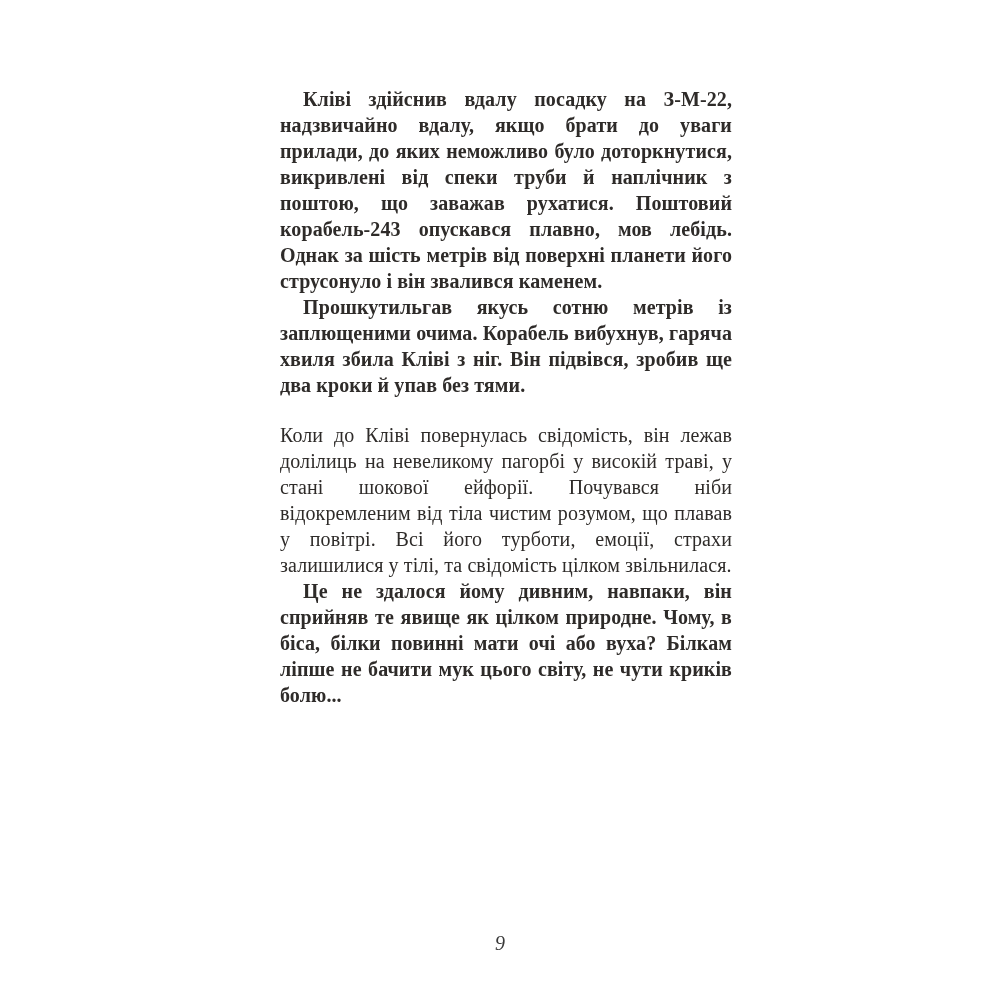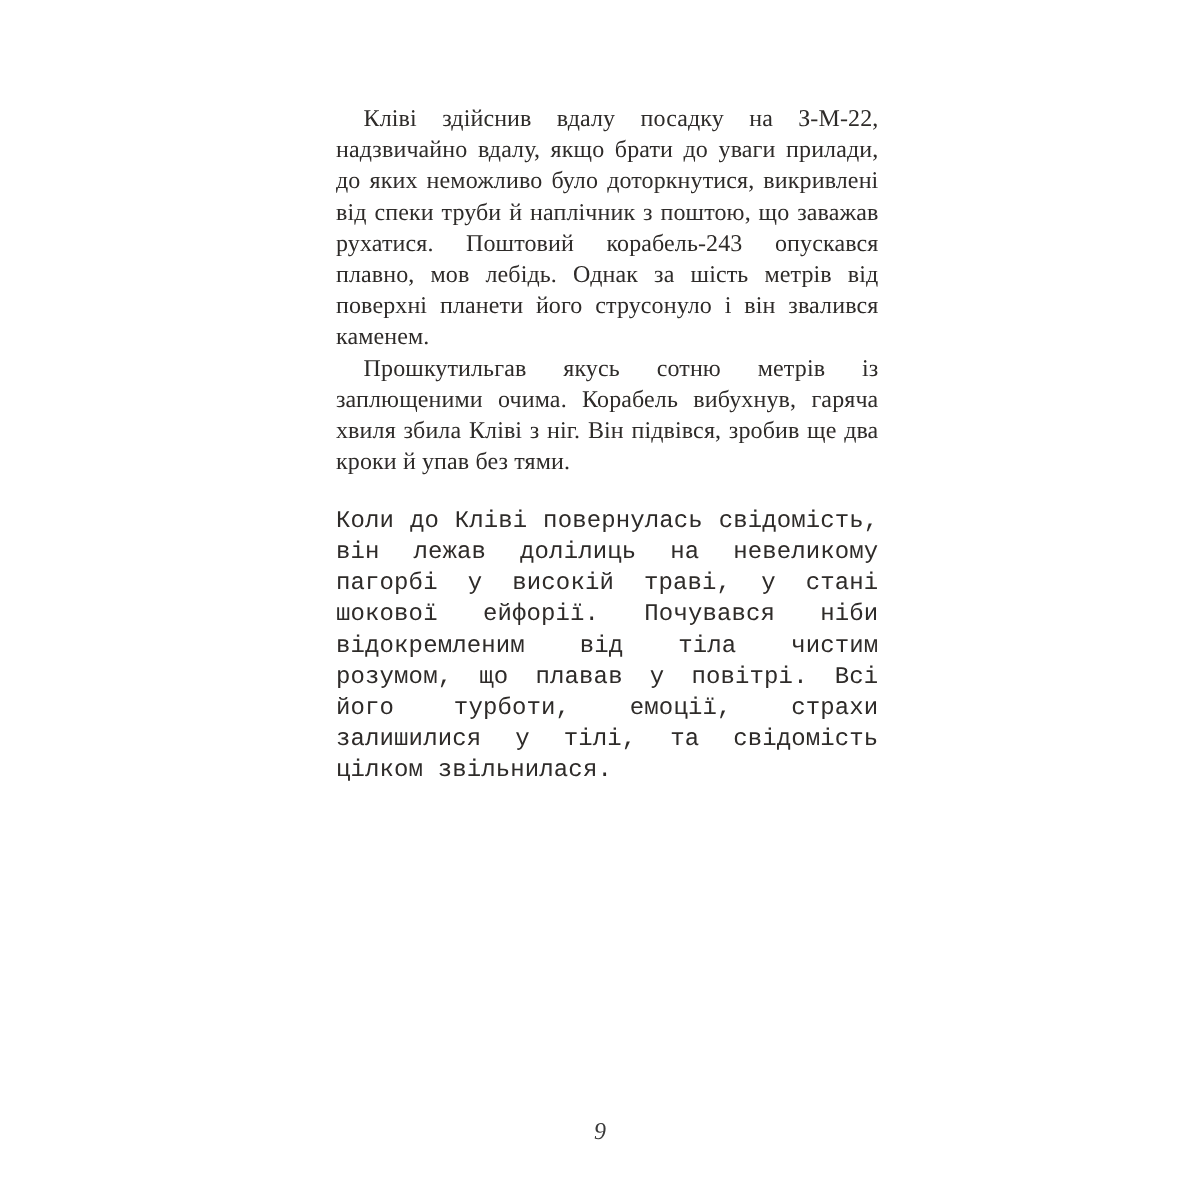--- a/index.html
+++ b/index.html
@@ -25,39 +25,40 @@
     text-align: justify;
     color: #2e2b29;
     letter-spacing: 0.1px;
   }
   p.para {
     margin: 0;
     padding: 0;
   }
   p.para.indent {
     text-indent: 23px;
+    font-weight: bold;
   }
   p.para.scene-break {
     margin-top: 24px;
-    font-family: Liberation Mono, monospace;
   }
   .folio {
     position: absolute;
     top: 932px;
     left: 280px;
     width: 440px;
     text-align: center;
     font-style: italic;
     font-size: 20px;
     color: #3a3a3a;
   }
 </style>
 </head>
 <body>
 
 <div class="page" style="background: rgb(255, 255, 255);">
   <main class="text-block" style="color: rgb(46, 43, 41);">
       <p class="para indent">Кліві здійснив вдалу посадку на З-М-22, надзвичайно вдалу, якщо брати до уваги прилади, до яких неможливо було доторкнутися, викривлені від спеки труби й наплічник з поштою, що заважав рухатися. Поштовий корабель-243 опускався плавно, мов лебідь. Однак за шість метрів від поверхні планети його струсонуло і він звалився каменем.</p>
       <p class="para indent">Прошкутильгав якусь сотню метрів із заплющеними очима. Корабель вибухнув, гаряча хвиля збила Кліві з ніг. Він підвівся, зробив ще два кроки й упав без тями.</p>
       <p class="para scene-break">Коли до Кліві повернулась свідомість, він лежав долілиць на невеликому пагорбі у високій траві, у стані шокової ейфорії. Почувався ніби відокремленим від тіла чистим розумом, що плавав у повітрі. Всі його турботи, емоції, страхи залишилися у тілі, та свідомість цілком звільнилася.</p>
+      <p class="para indent">Це не здалося йому дивним, навпаки, він сприйняв те явище як цілком природне. Чому, в біса, білки повинні мати очі або вуха? Білкам ліпше не бачити мук цього світу, не чути криків болю...</p>
     </main>
   <div class="folio">9</div>
 </div>
 
 </body></html>

